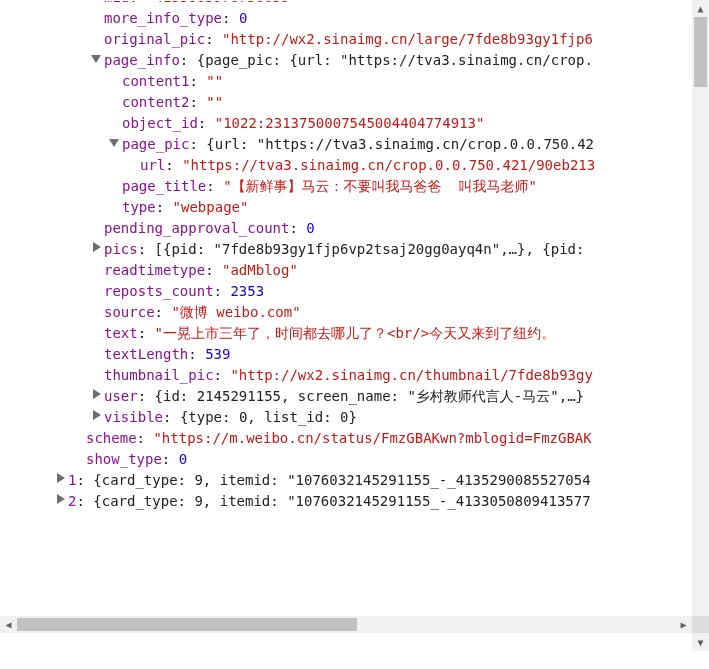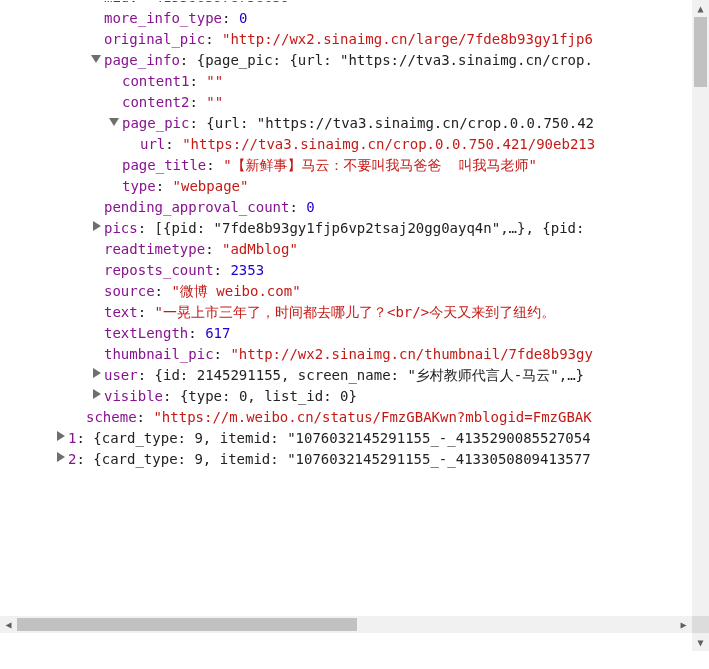--- a/index.html
+++ b/index.html
@@ -154,35 +154,37 @@
 <body>
 
 <div class="viewport">
   <div class="content-area" id="content">
       <div class="row" style="margin-top: -14px;"><span class="pad" style="width: 104px;"></span><span class="key">mid</span><span class="punct">: </span><span class="str">"4153803978758639"</span></div>
       <div class="row"><span class="pad" style="width: 104px;"></span><span class="key">more_info_type</span><span class="punct">: </span><span class="num">0</span></div>
       <div class="row"><span class="pad" style="width: 104px;"></span><span class="key">original_pic</span><span class="punct">: </span><span class="str">"http://wx2.sinaimg.cn/large/7fde8b93gy1fjp6</span></div>
       <div class="row"><span class="pad" style="width: 90px;"></span><span class="tw open"></span><span class="key">page_info</span><span class="punct">: </span><span class="summary">{page_pic: {url: "https://tva3.sinaimg.cn/crop.</span></div>
       <div class="row"><span class="pad" style="width: 122px;"></span><span class="key">content1</span><span class="punct">: </span><span class="str">""</span></div>
       <div class="row"><span class="pad" style="width: 122px;"></span><span class="key">content2</span><span class="punct">: </span><span class="str">""</span></div>
+      <div class="row"><span class="pad" style="width: 122px;"></span><span class="key">object_id</span><span class="punct">: </span><span class="str">"1022:2313750007545004404774913"</span></div>
       <div class="row"><span class="pad" style="width: 108px;"></span><span class="tw open"></span><span class="key">page_pic</span><span class="punct">: </span><span class="summary">{url: "https://tva3.sinaimg.cn/crop.0.0.750.42</span></div>
       <div class="row"><span class="pad" style="width: 140px;"></span><span class="key">url</span><span class="punct">: </span><span class="str">"https://tva3.sinaimg.cn/crop.0.0.750.421/90eb213</span></div>
       <div class="row"><span class="pad" style="width: 122px;"></span><span class="key">page_title</span><span class="punct">: </span><span class="str">"【新鲜事】马云：不要叫我马爸爸  叫我马老师"</span></div>
       <div class="row"><span class="pad" style="width: 122px;"></span><span class="key">type</span><span class="punct">: </span><span class="str">"webpage"</span></div>
       <div class="row"><span class="pad" style="width: 104px;"></span><span class="key">pending_approval_count</span><span class="punct">: </span><span class="num">0</span></div>
       <div class="row"><span class="pad" style="width: 90px;"></span><span class="tw closed"></span><span class="key">pics</span><span class="punct">: </span><span class="summary">[{pid: "7fde8b93gy1fjp6vp2tsaj20gg0ayq4n",…}, {pid:</span></div>
       <div class="row"><span class="pad" style="width: 104px;"></span><span class="key">readtimetype</span><span class="punct">: </span><span class="str">"adMblog"</span></div>
       <div class="row"><span class="pad" style="width: 104px;"></span><span class="key">reposts_count</span><span class="punct">: </span><span class="num">2353</span></div>
       <div class="row"><span class="pad" style="width: 104px;"></span><span class="key">source</span><span class="punct">: </span><span class="str">"微博 weibo.com"</span></div>
       <div class="row"><span class="pad" style="width: 104px;"></span><span class="key">text</span><span class="punct">: </span><span class="str">"一晃上市三年了，时间都去哪儿了？&lt;br/&gt;今天又来到了纽约。</span></div>
-      <div class="row"><span class="pad" style="width: 104px;"></span><span class="key">textLength</span><span class="punct">: </span><span class="num">617</span></div>
+      <div class="row"><span class="pad" style="width: 104px;"></span><span class="key">textLength</span><span class="punct">: </span><span class="num">539</span></div>
       <div class="row"><span class="pad" style="width: 104px;"></span><span class="key">thumbnail_pic</span><span class="punct">: </span><span class="str">"http://wx2.sinaimg.cn/thumbnail/7fde8b93gy</span></div>
       <div class="row"><span class="pad" style="width: 90px;"></span><span class="tw closed"></span><span class="key">user</span><span class="punct">: </span><span class="summary">{id: 2145291155, screen_name: "乡村教师代言人-马云",…}</span></div>
       <div class="row"><span class="pad" style="width: 90px;"></span><span class="tw closed"></span><span class="key">visible</span><span class="punct">: </span><span class="summary">{type: 0, list_id: 0}</span></div>
       <div class="row"><span class="pad" style="width: 86px;"></span><span class="key">scheme</span><span class="punct">: </span><span class="str">"https://m.weibo.cn/status/FmzGBAKwn?mblogid=FmzGBAK</span></div>
+      <div class="row"><span class="pad" style="width: 86px;"></span><span class="key">show_type</span><span class="punct">: </span><span class="num">0</span></div>
       <div class="row"><span class="pad" style="width: 54px;"></span><span class="tw closed"></span><span class="key">1</span><span class="punct">: </span><span class="summary">{card_type: 9, itemid: "1076032145291155_-_4135290085527054</span></div>
       <div class="row"><span class="pad" style="width: 54px;"></span><span class="tw closed"></span><span class="key">2</span><span class="punct">: </span><span class="summary">{card_type: 9, itemid: "1076032145291155_-_4133050809413577</span></div>
     </div>
 
   <div class="vtrack">
     <div class="arrow-up">▲</div>
     <div class="thumb"></div>
     <div class="arrow-down">▼</div>
   </div>
   <div class="htrack">

